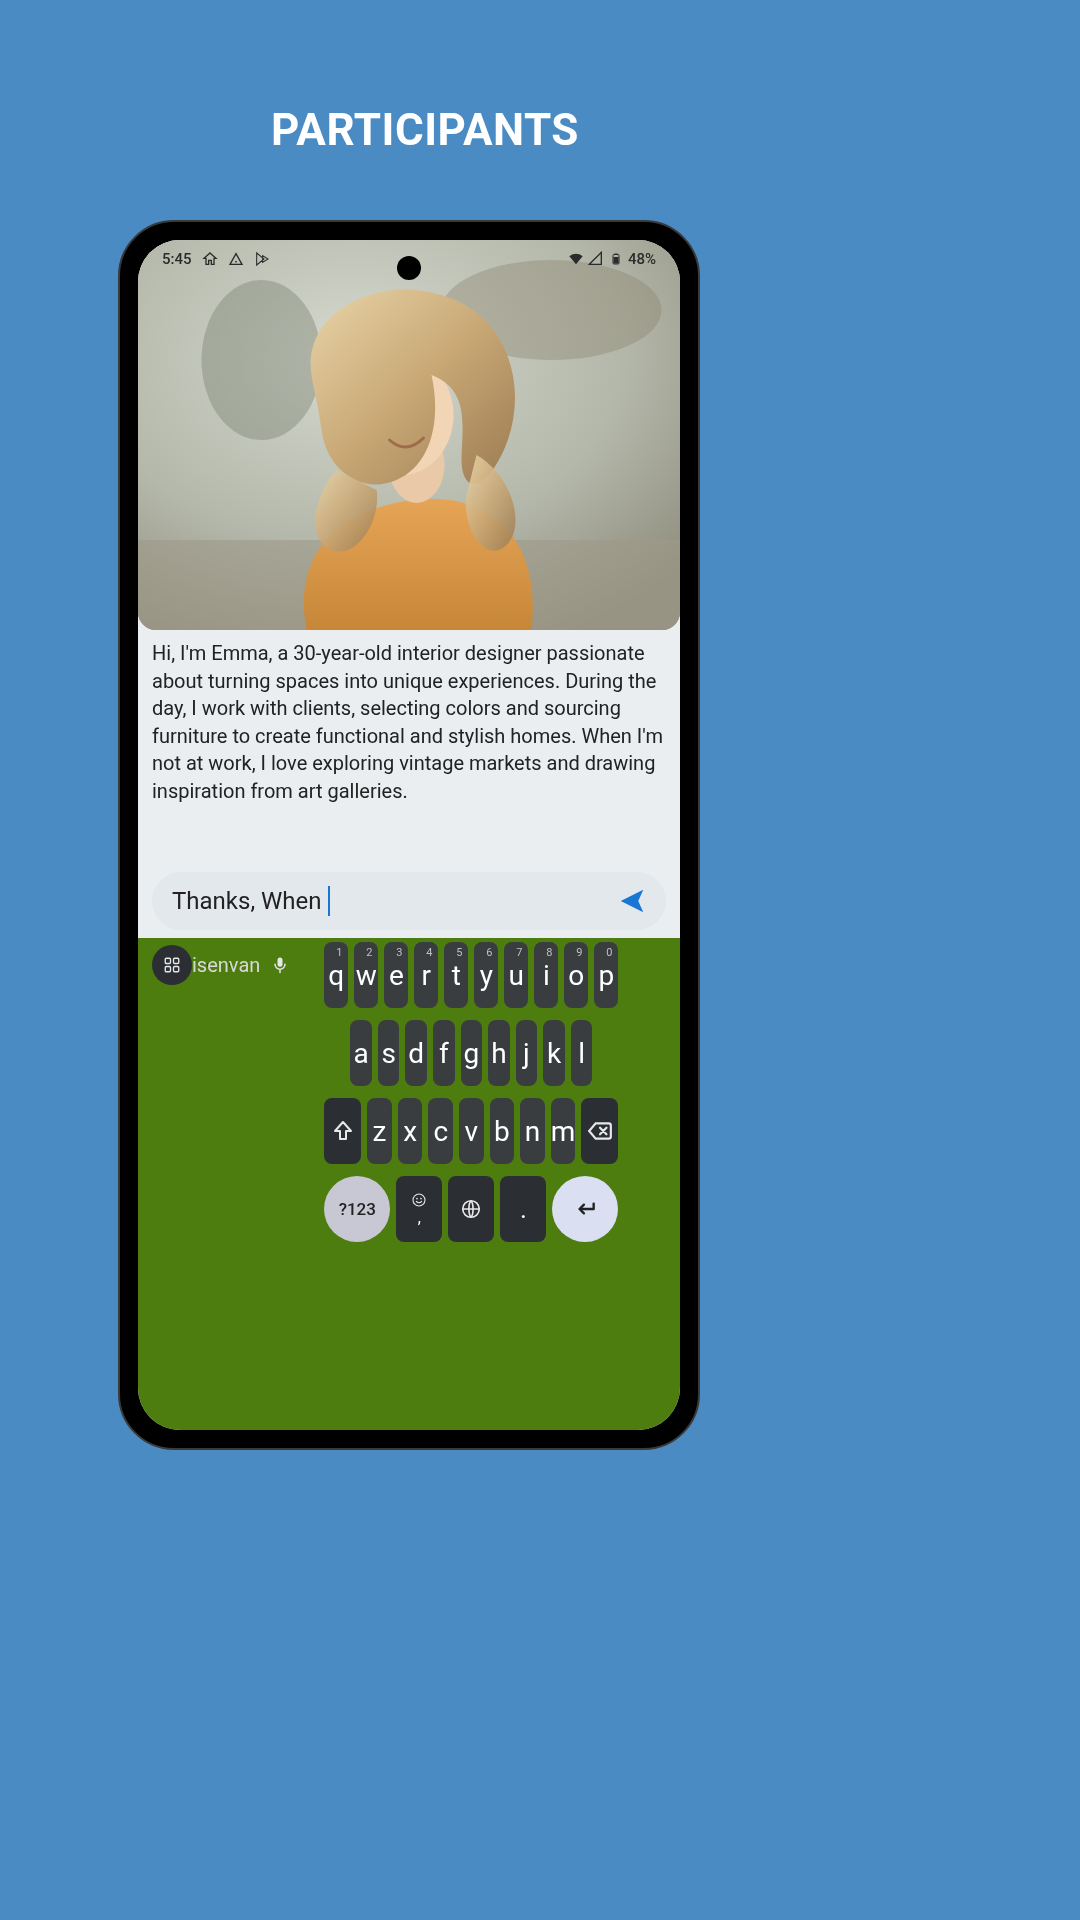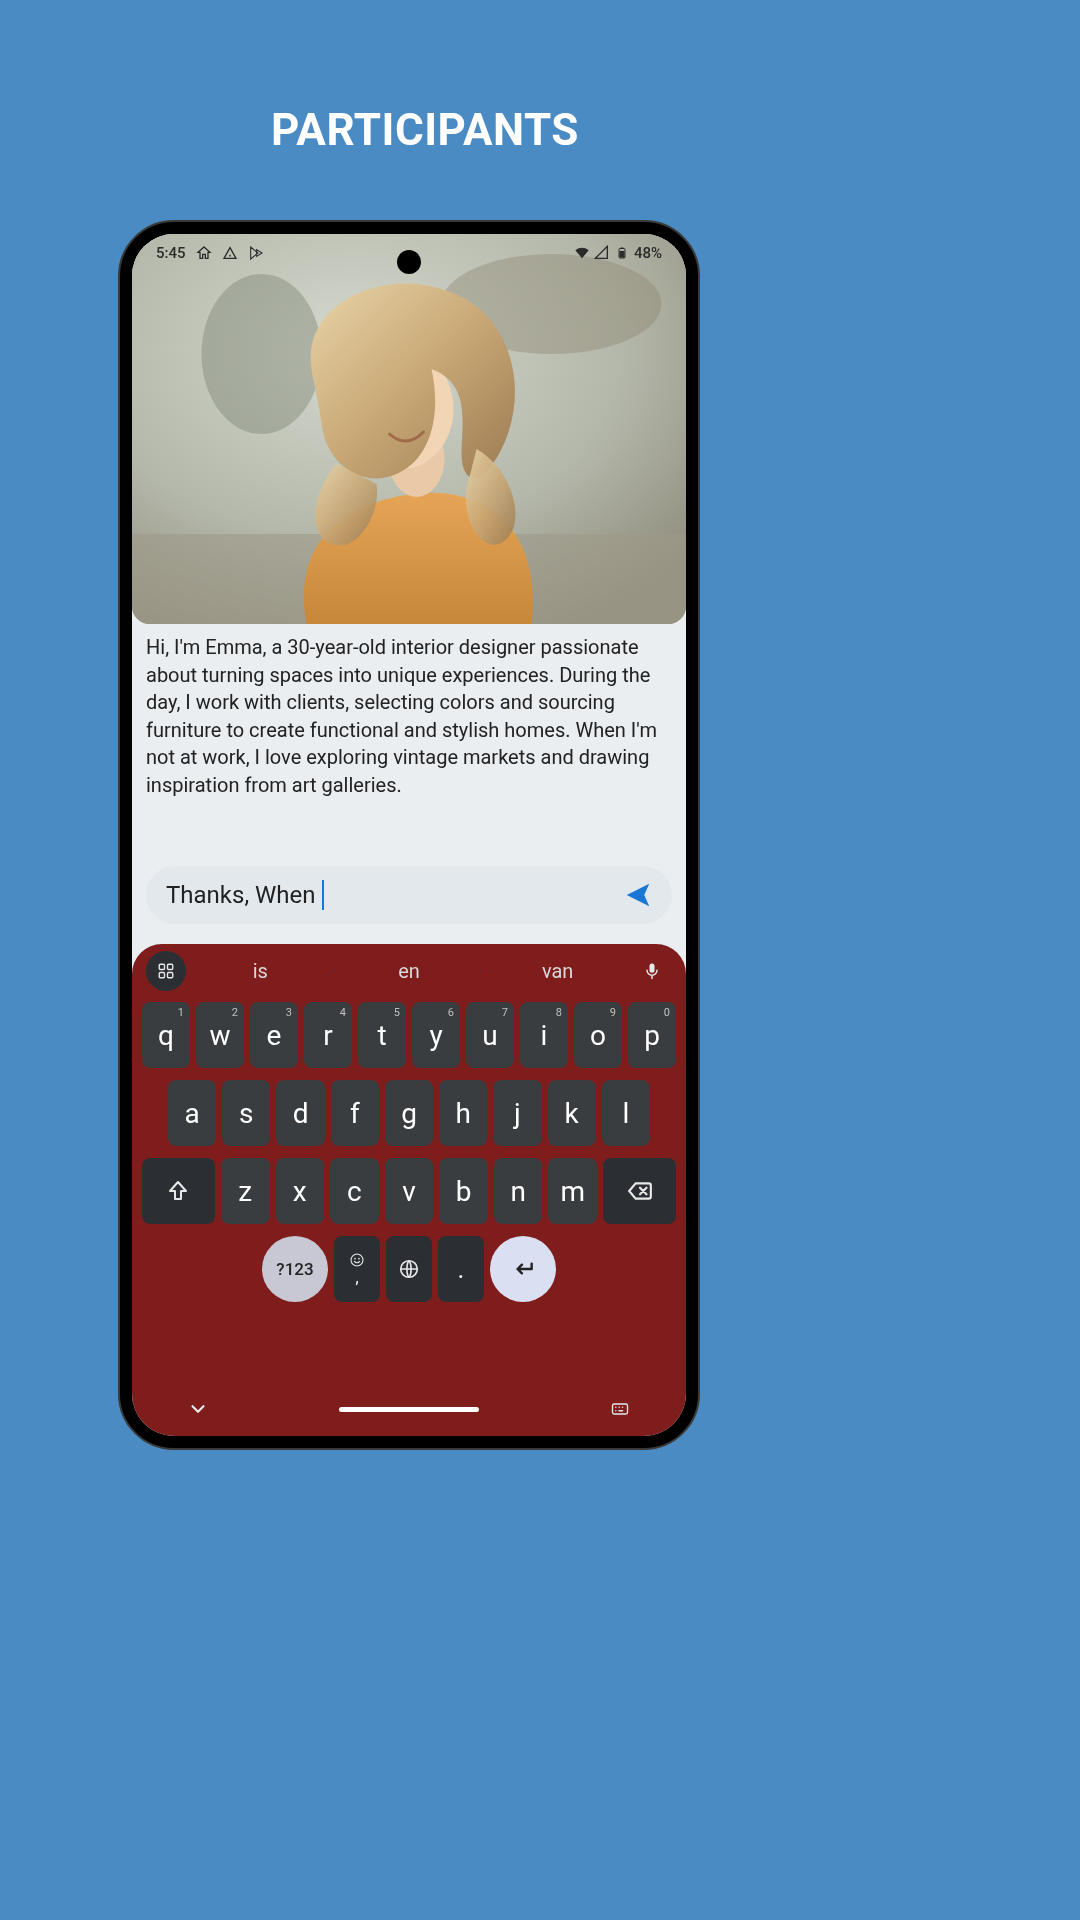--- a/index.html
+++ b/index.html
@@ -24,21 +24,21 @@
   .phone-frame {
     position: absolute;
     left: 50%;
     transform: translateX(-50%);
     top: 220px;
     width: 582px;
     height: 1230px;
     background: #000;
     border-radius: 56px;
     border: 2px solid #3a3a3a;
-    padding: 12px;
+    padding: 18px;
   }
   .phone-screen {
     width: 100%;
     height: 100%;
     background: #eaeef1;
     border-radius: 42px;
     position: relative;
     overflow: hidden;
   }
   .notch {
@@ -117,25 +117,24 @@
   }
   .send-btn {
     width: 36px; height: 36px;
     display: flex; align-items: center; justify-content: center;
   }
 
   .keyboard {
     position: absolute;
     left: 0; right: 0; bottom: 0;
     height: 492px;
-    background: #7f1d1d;
+    background: #4d7c0f;
     color: #e8e8e8;
     display: flex;
-    flex-direction: column;
-    border-radius: 30px;
+    flex-direction: row;
   }
   .kb-suggest {
     height: 54px;
     display: flex;
     align-items: center;
     padding: 0 14px;
     gap: 0;
   }
   .kb-chip {
     width: 40px; height: 40px;

